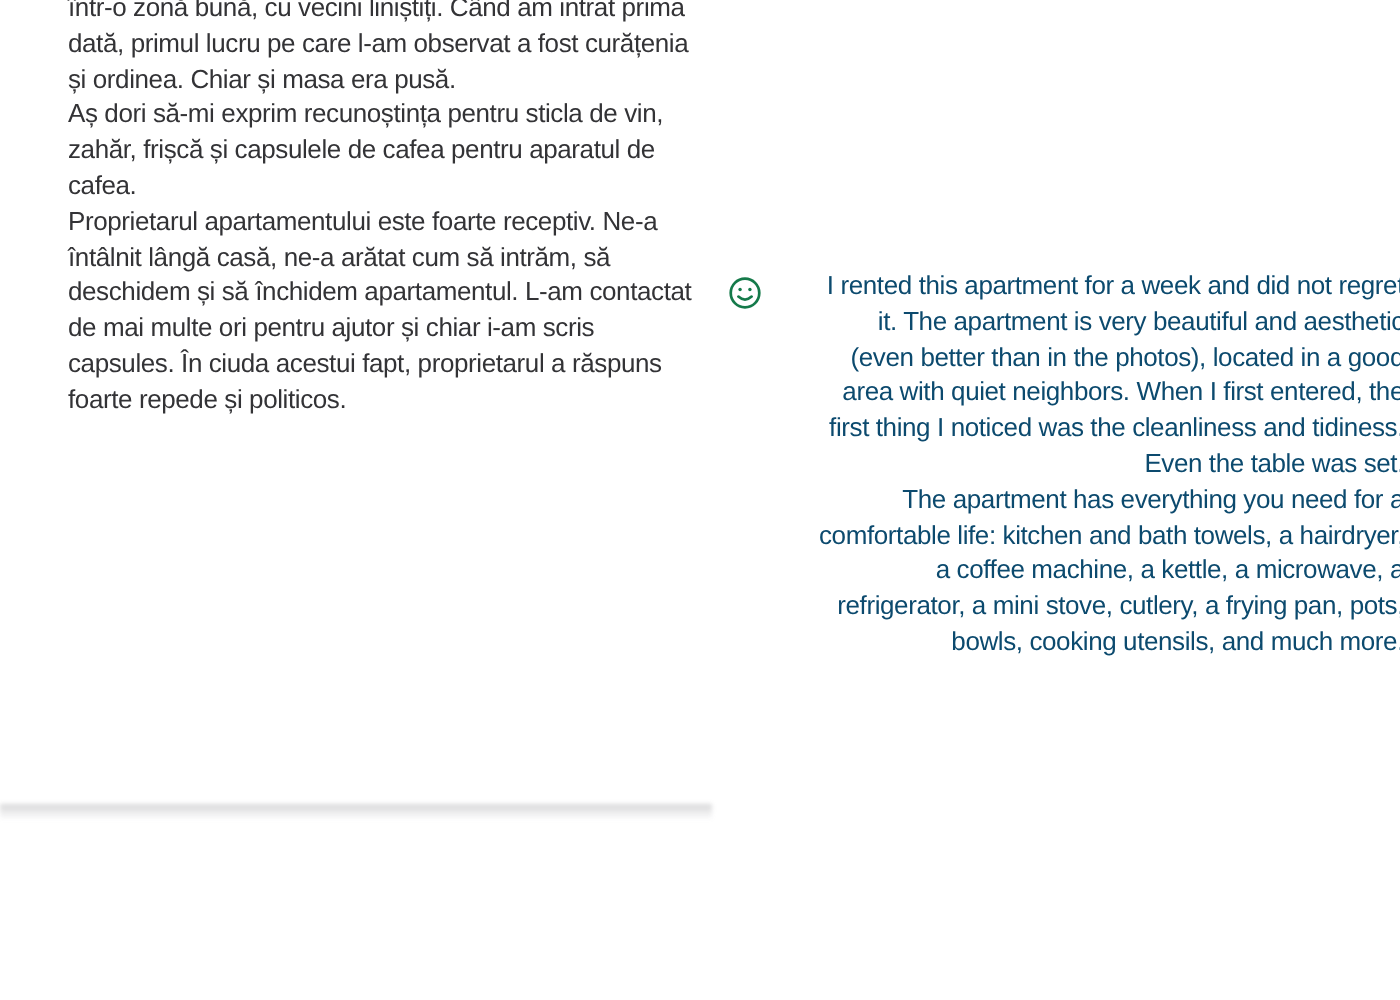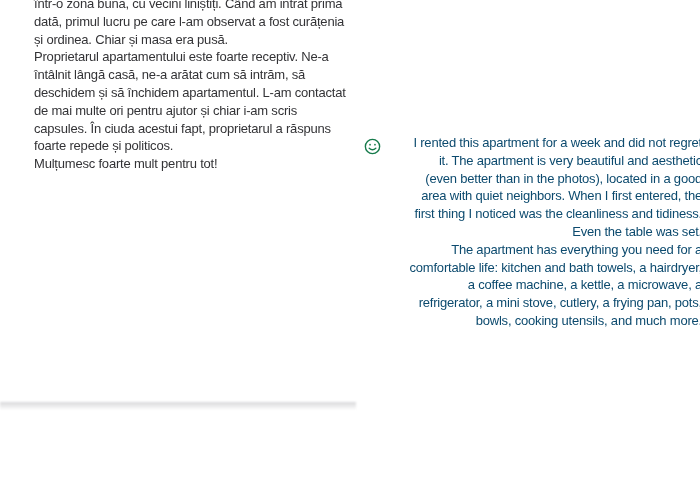--- a/index.html
+++ b/index.html
@@ -62,22 +62,22 @@
     height: 17px;
   }
 </style>
 </head>
 <body>
 
 <div class="stage">
 
   <div class="original-panel review-text">
     <p>într-o zonă bună, cu vecini liniștiți. Când am intrat prima dată, primul lucru pe care l-am observat a fost curățenia și ordinea. Chiar și masa era pusă.</p>
+    <p>Aș dori să-mi exprim recunoștința pentru sticla de vin, zahăr, frișcă și capsulele de cafea pentru aparatul de cafea.</p>
     <p>Proprietarul apartamentului este foarte receptiv. Ne-a întâlnit lângă casă, ne-a arătat cum să intrăm, să deschidem și să închidem apartamentul. L-am contactat de mai multe ori pentru ajutor și chiar i-am scris capsules. În ciuda acestui fapt, proprietarul a răspuns foarte repede și politicos.</p>
-    <p>Mulțumesc foarte mult pentru tot!</p>
   </div>
   <div class="screenshot-bottom-shadow"></div>
 
   <svg class="smiley" viewBox="0 0 20 20" aria-hidden="true">
     <g fill="none" stroke-width="1.6" stroke-linecap="round" stroke="#157a4a">
       <circle cx="10" cy="10" r="8.4"></circle>
       <path d="M6.1 12.1 q3.9 3.5 7.8 0"></path>
     </g>
     <circle cx="7.1" cy="7.9" r="1.0" stroke="none" fill="#157a4a"></circle>
     <circle cx="12.9" cy="7.9" r="1.0" stroke="none" fill="#157a4a"></circle>

